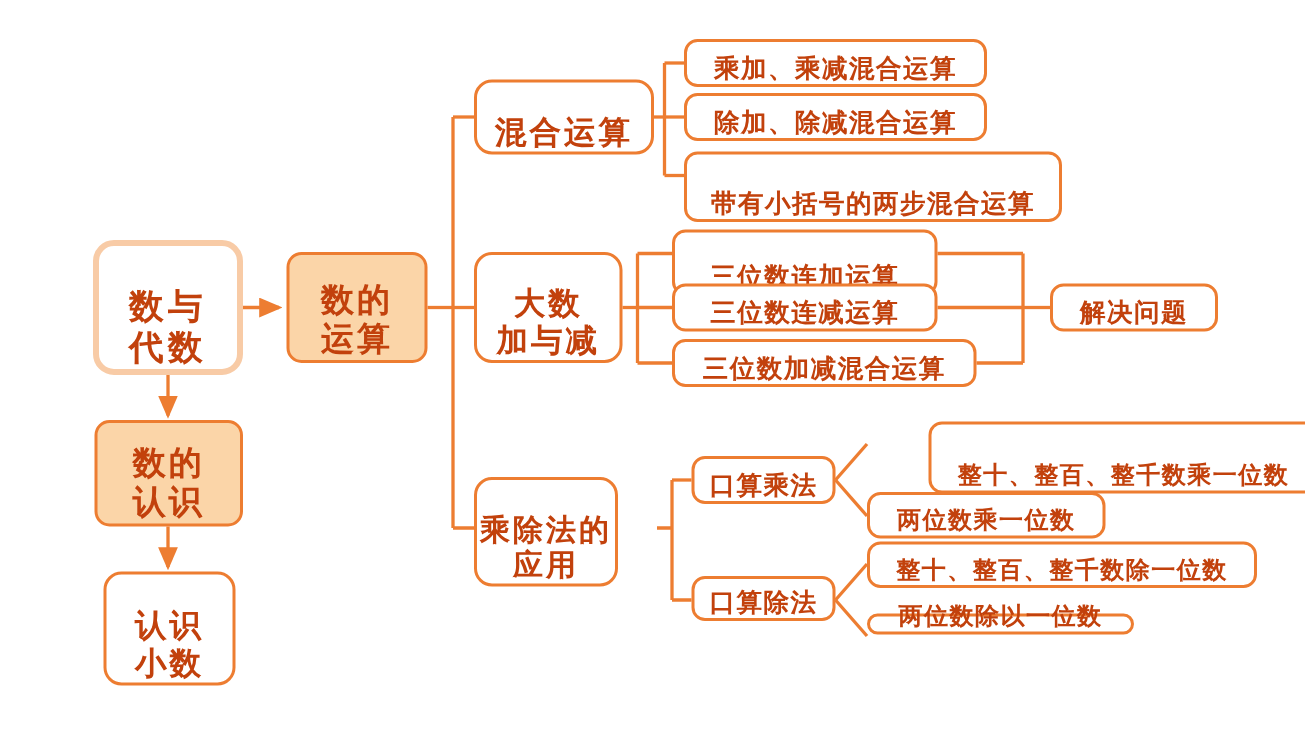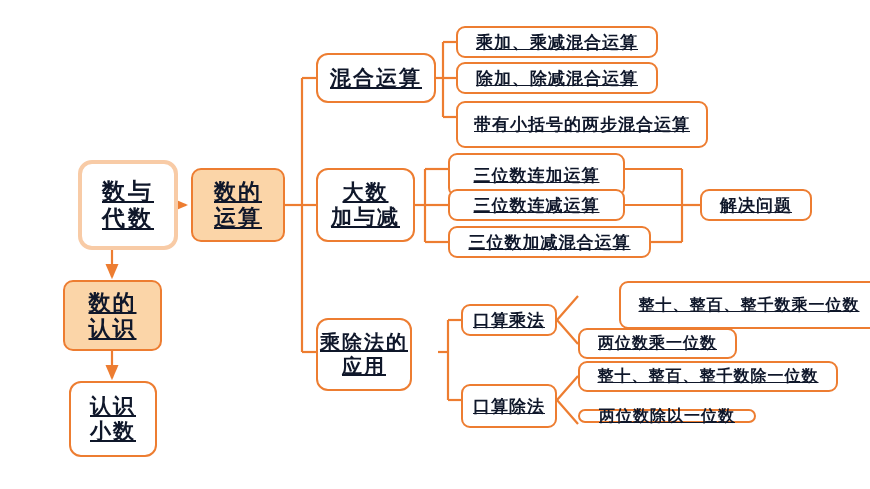--- a/index.html
+++ b/index.html
@@ -8,30 +8,29 @@
     background:#ffffff;
     font-family:"DejaVu Sans","Liberation Sans",sans-serif;
     overflow:hidden;
     position:relative;
   }
   #mindmap{position:absolute;left:0;top:0;width:870px;height:489px;}
   .conn-layer{position:absolute;left:0;top:0;width:870px;height:489px;pointer-events:none;}
   .node{
     position:absolute;
     box-sizing:border-box;
-    display:flex;align-items:center;justify-content:center;
+    display:flex;align-items:flex-end;justify-content:center;
     text-align:center;
-    color:#0f172a;
+    color:#c2410c;
     font-weight:700;
     background:#ffffff;
     border-radius:10px;
     letter-spacing:1px;
     line-height:1.18;
     z-index:3;
-    text-decoration:underline;
   }
   
   .node.root{
     border:4px solid #f8cba6;
     border-radius:14px;
     font-size:23px;
     letter-spacing:3px;
   }
   
   .node.filled{
@@ -112,21 +111,21 @@
       <path d="M448,400 L461,400"></path>
 
       <path d="M557,320 L578,296"></path>
       <path d="M557,320 L578,344"></path>
 
       <path d="M557,400 L578,376"></path>
       <path d="M557,400 L578,424"></path>
     </g>
   </svg>
 
-  <div class="node root" style="left:78px;top:160px;width:100px;height:90px;">
+  <div class="node root" style="left:62px;top:160px;width:100px;height:90px;">
     <span class="lbl">数与
 代数</span>
   </div>
 
   <div class="node filled" style="left:63px;top:280px;width:99px;height:71px;">
     <span class="lbl">数的
 认识</span>
   </div>
   <div class="node branch" style="left:69px;top:381px;width:88px;height:76px;font-size:21px;">
     <span class="lbl">认识
@@ -176,21 +175,21 @@
   <div class="node leaf" style="left:461px;top:304px;width:96px;height:32px;">
     <span class="lbl">口算乘法</span>
   </div>
   <div class="node leaf-sm" style="left:578px;top:281px;width:260px;height:48px;margin-left:41px;">
     <span class="lbl">整十、整百、整千数乘一位数</span>
   </div>
   <div class="node leaf-sm" style="left:578px;top:328px;width:159px;height:31px;">
     <span class="lbl">两位数乘一位数</span>
   </div>
 
-  <div class="node leaf" style="left:461px;top:384px;width:96px;height:44px;">
+  <div class="node leaf" style="left:461px;top:384px;width:96px;height:30px;">
     <span class="lbl">口算除法</span>
   </div>
   <div class="node leaf-sm" style="left:578px;top:361px;width:260px;height:31px;">
     <span class="lbl">整十、整百、整千数除一位数</span>
   </div>
   <div class="node leaf-sm" style="left:578px;top:409px;width:178px;height:14px;">
     <span class="lbl">两位数除以一位数</span>
   </div>
 
 </div>

